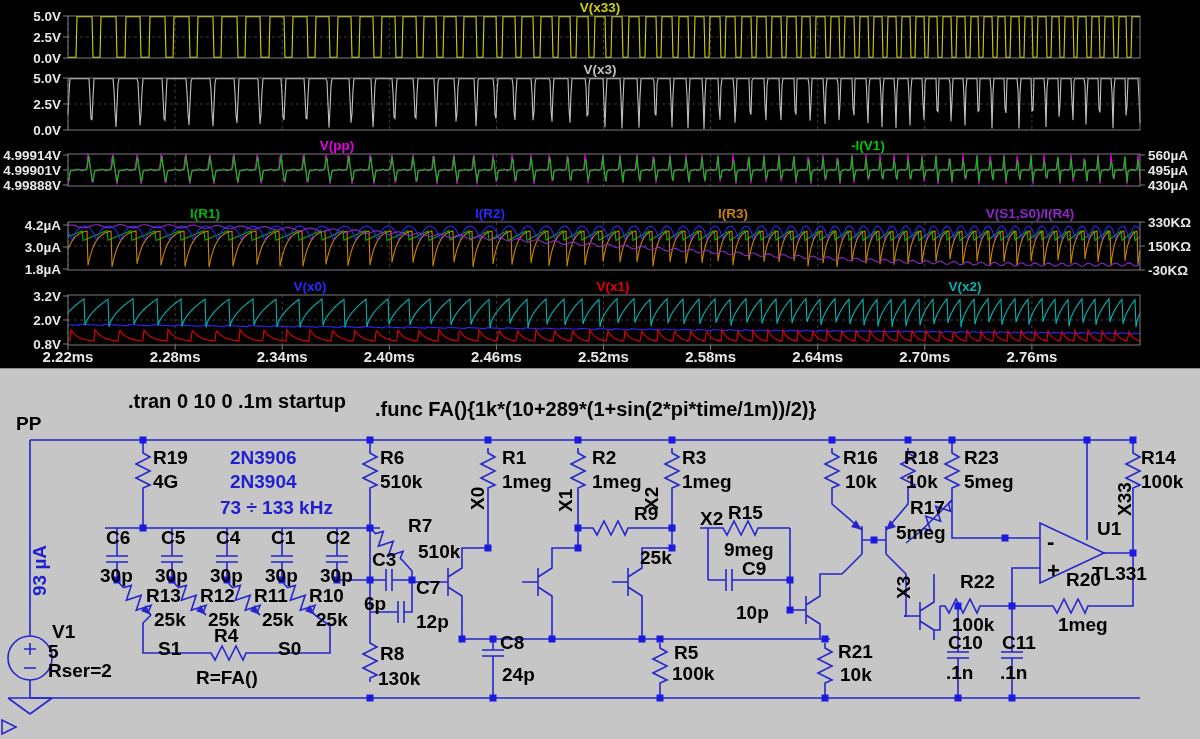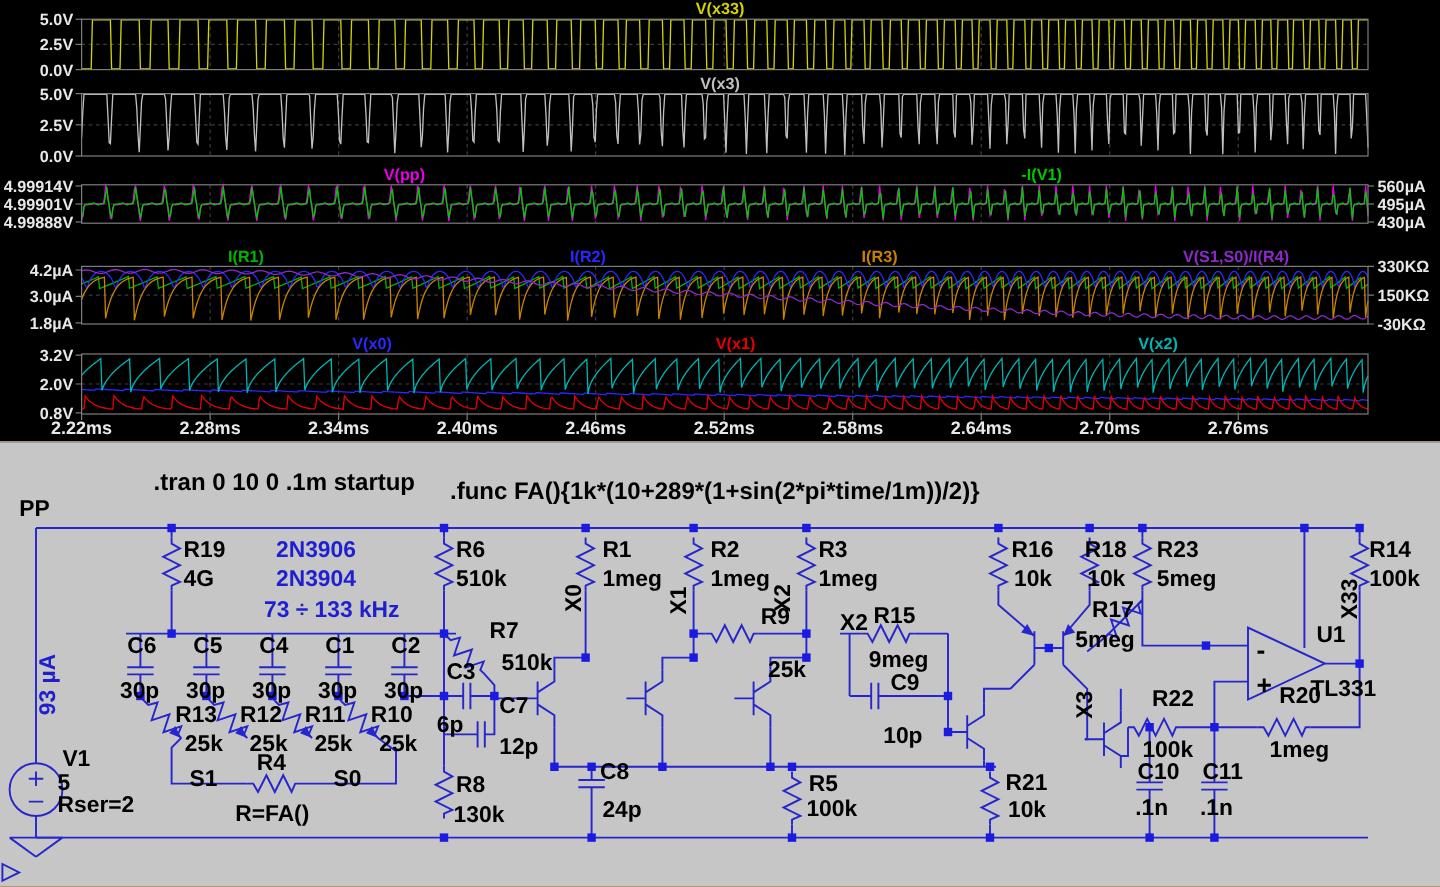--- a/index.html
+++ b/index.html
@@ -1,16 +1,16 @@
 <!DOCTYPE html>
 <html><head>
 <meta charset="utf-8">
 <style>
   html,body{margin:0;padding:0;background:#222;}
-  .screen{position:relative;width:1200px;height:739px;overflow:hidden;background:#fdba74;
+  .screen{position:relative;width:1200px;height:739px;overflow:hidden;background:#bef264;
           font-family:"Liberation Sans","DejaVu Sans",sans-serif;}
   #waves,#schem{position:absolute;left:0;display:block;}
   #waves{top:0;}
   #schem{top:368px;}
   text{user-select:none;}
 </style>
 </head>
 <body>
 
 <div class="screen">

